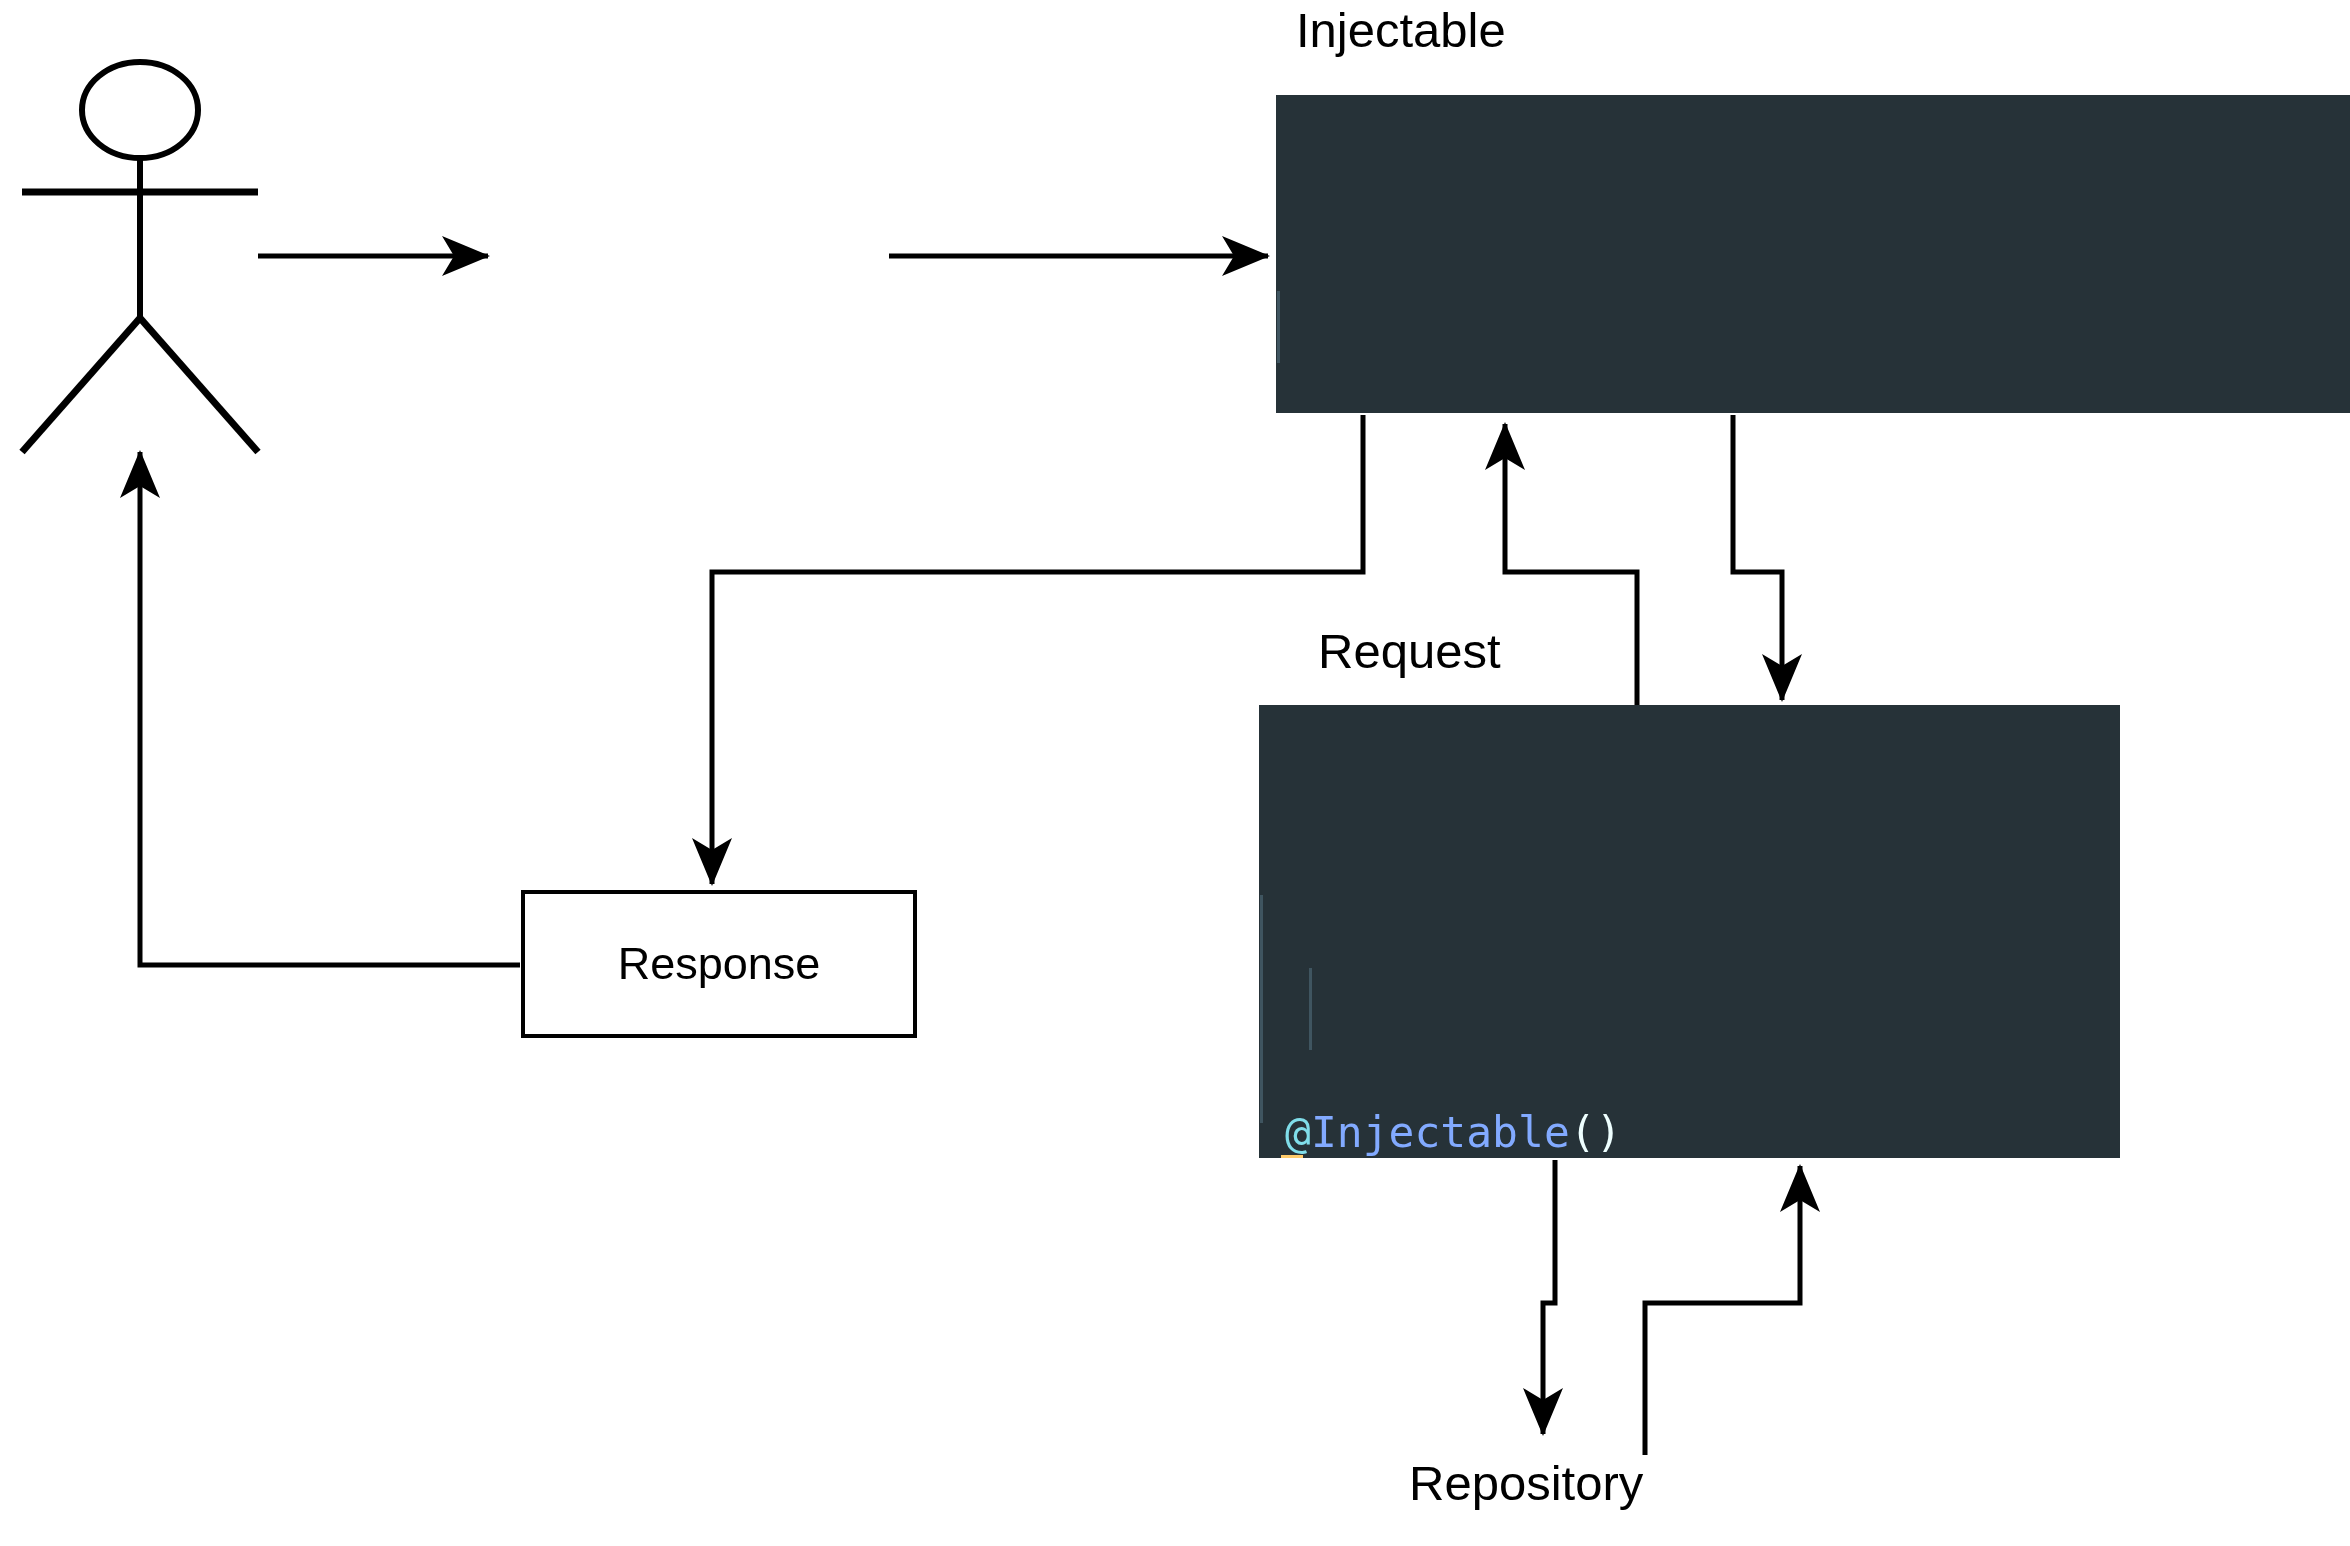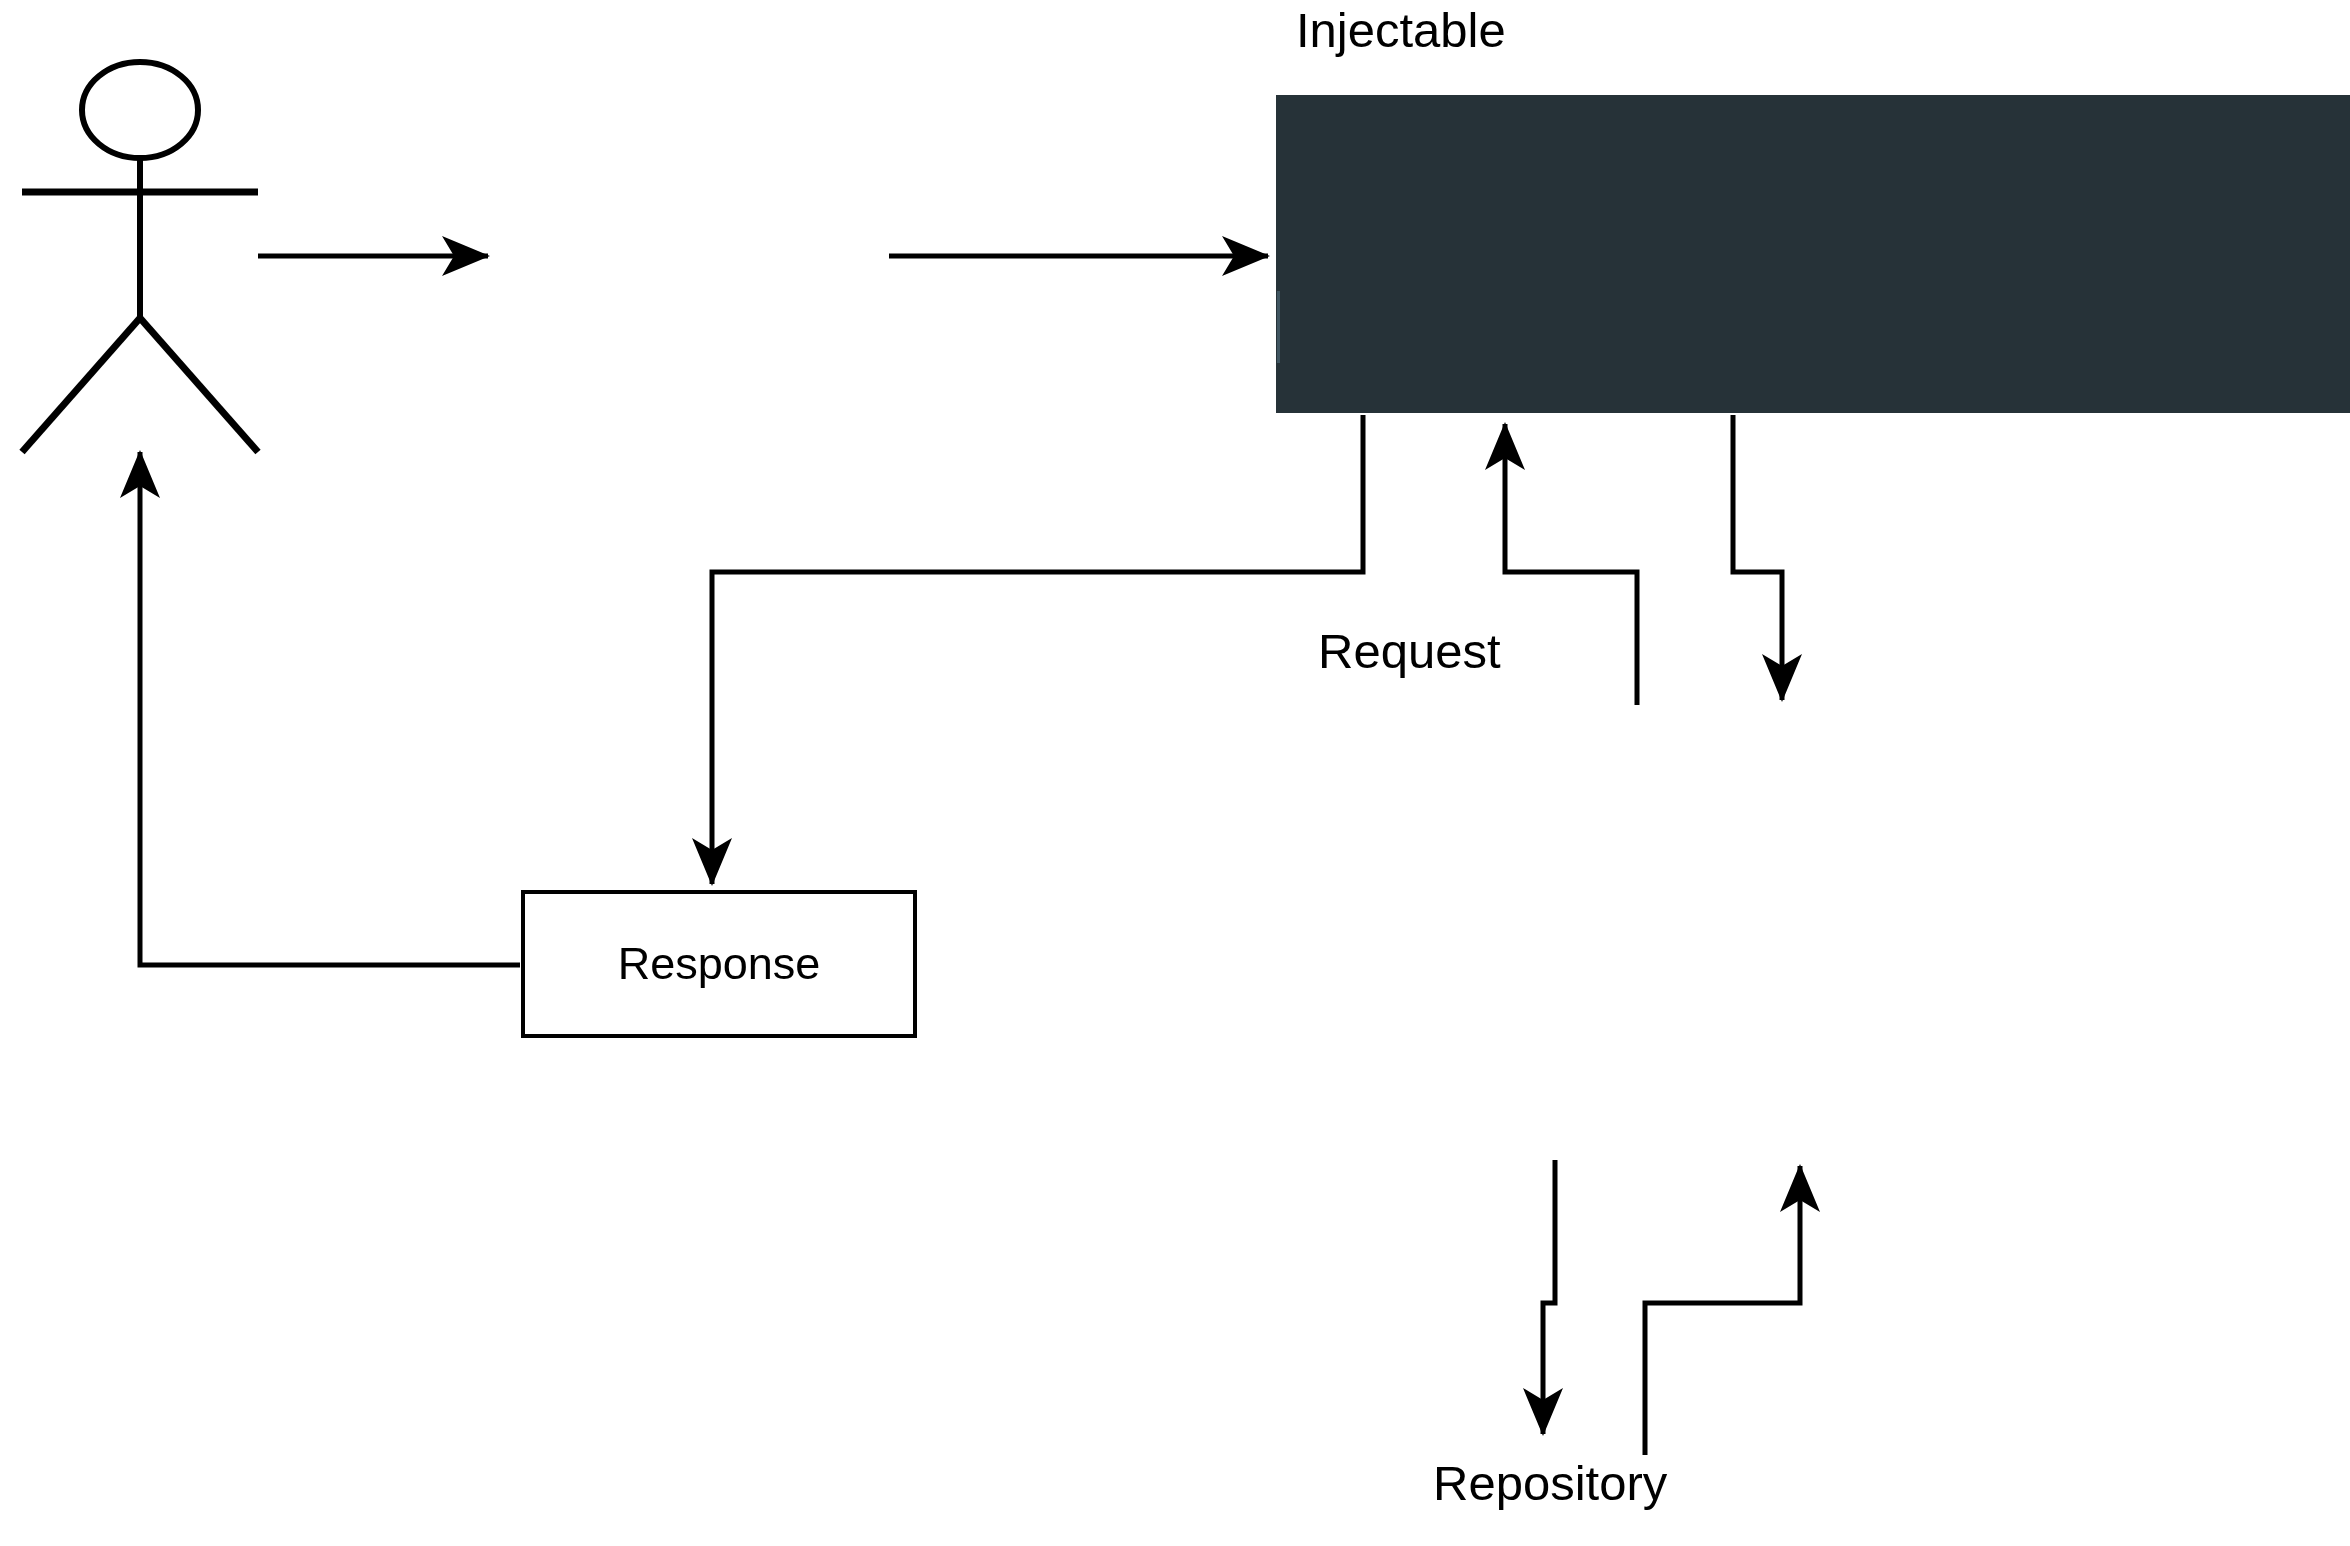--- a/index.html
+++ b/index.html
@@ -62,25 +62,30 @@
       <path d="M1555,1160 L1555,1303 L1543,1303 L1543,1434" marker-end="url(#ah)"></path>
 
       <path d="M1645,1455 L1645,1303 L1800,1303 L1800,1166" marker-end="url(#ah)"></path>
     </g>
   </svg>
 
   <div class="label" style="left:1296px;top:6px;">Injectable</div>
 
   <div class="label" style="left:1318px;top:627px;">Request</div>
 
-  <div class="label" style="left:1409px;top:1459px;margin-left:24px;">Repository</div>
+  <div class="label" style="left:1409px;top:1459px;">Repository</div>
 
 
   <div class="pbox" style="left:521px;top:890px;width:396px;height:148px;">
     <span>Response</span>
   </div>
 
   <div class="code" id="controller-code" style="left:1276px;top:95px;width:1074px;height:318px;">
     <div class="guide" style="left:1px;top:196px;height:72px;"></div>
   </div>
 
+  <div class="code" id="service-code" style="left:1259px;top:705px;width:861px;height:453px;">
+    <div class="guide" style="left:1px;top:190px;height:228px;"></div>
+    <div class="guide" style="left:50px;top:263px;height:82px;"></div>
+    <div class="clip" style="left:22px;top:450px;width:22px;height:10px;"></div>
+  <span class="ln"><span class="t-at">@</span><span class="t-dec">Injectable</span><span class="t-plain">()</span></span></div>
 
 </div>
 
 </body></html>

